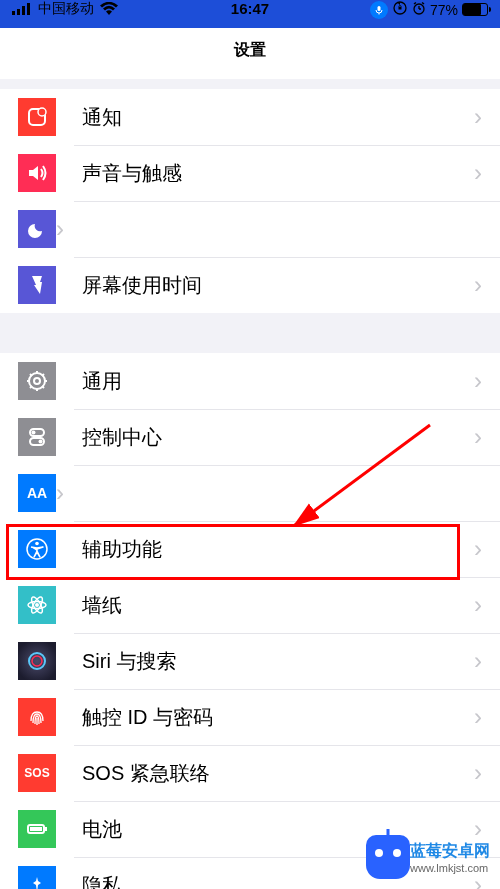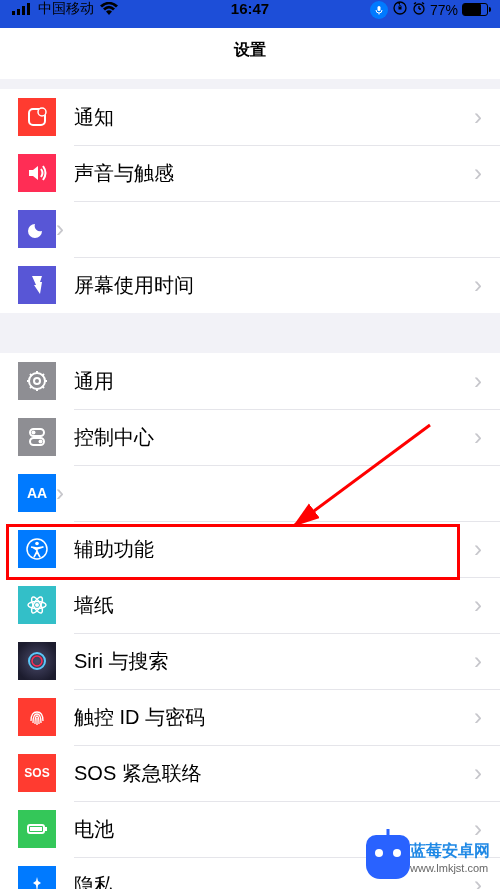--- a/index.html
+++ b/index.html
@@ -52,21 +52,21 @@
     .row + .row::before,
     .row.sep::before {
       content: ""; position: absolute; top: 0; left: 74px; right: 0;
       height: 1px; background: #e5e5ea;
     }
     .app-icon {
       width: 38px; height: 38px; border-radius: 0;
       display: flex; align-items: center; justify-content: center;
       flex-shrink: 0;
     }
-    .row-label { font-size: 20px; margin-left: 18px; flex: 1; color: #000; }
+    .row-label { font-size: 20px; margin-left: 26px; flex: 1; color: #000; }
     .chevron { color: #c7c7cc; font-size: 24px; font-weight: 300; }
     .highlight-box {
       position: absolute; border: 3px solid #ff0000;
       pointer-events: none; z-index: 10;
     }
     .arrow-svg { position: absolute; pointer-events: none; z-index: 10; }
     .watermark {
       position: absolute; bottom: 10px; right: 10px;
       display: flex; align-items: center; 
       color: #1e88e5; font-size: 16px; font-weight: bold; z-index: 20;

